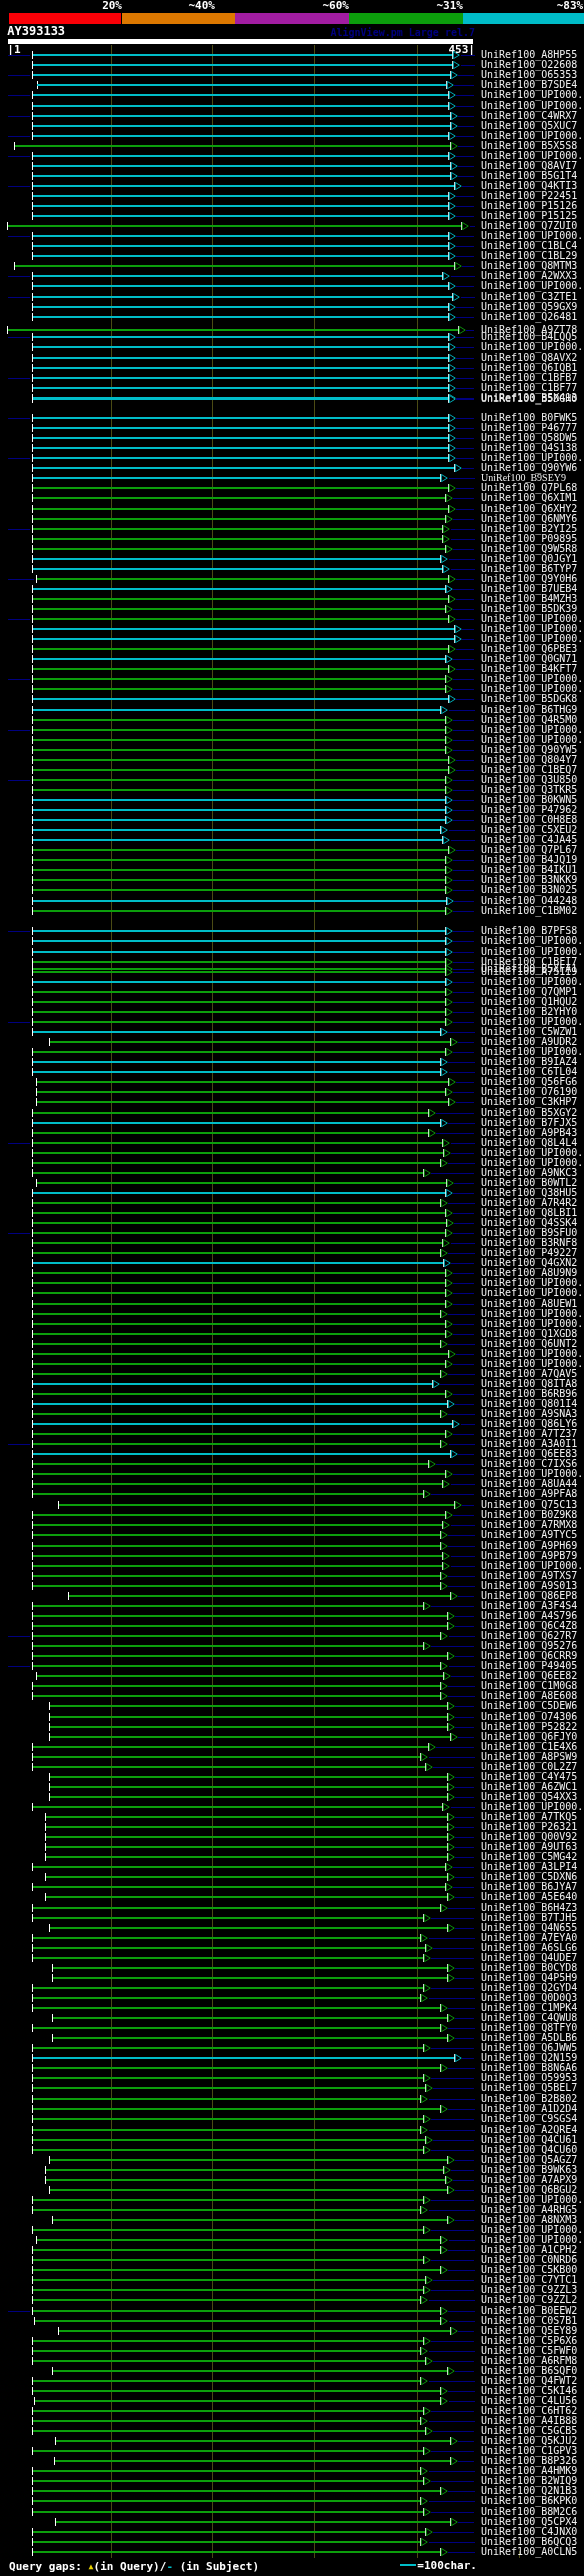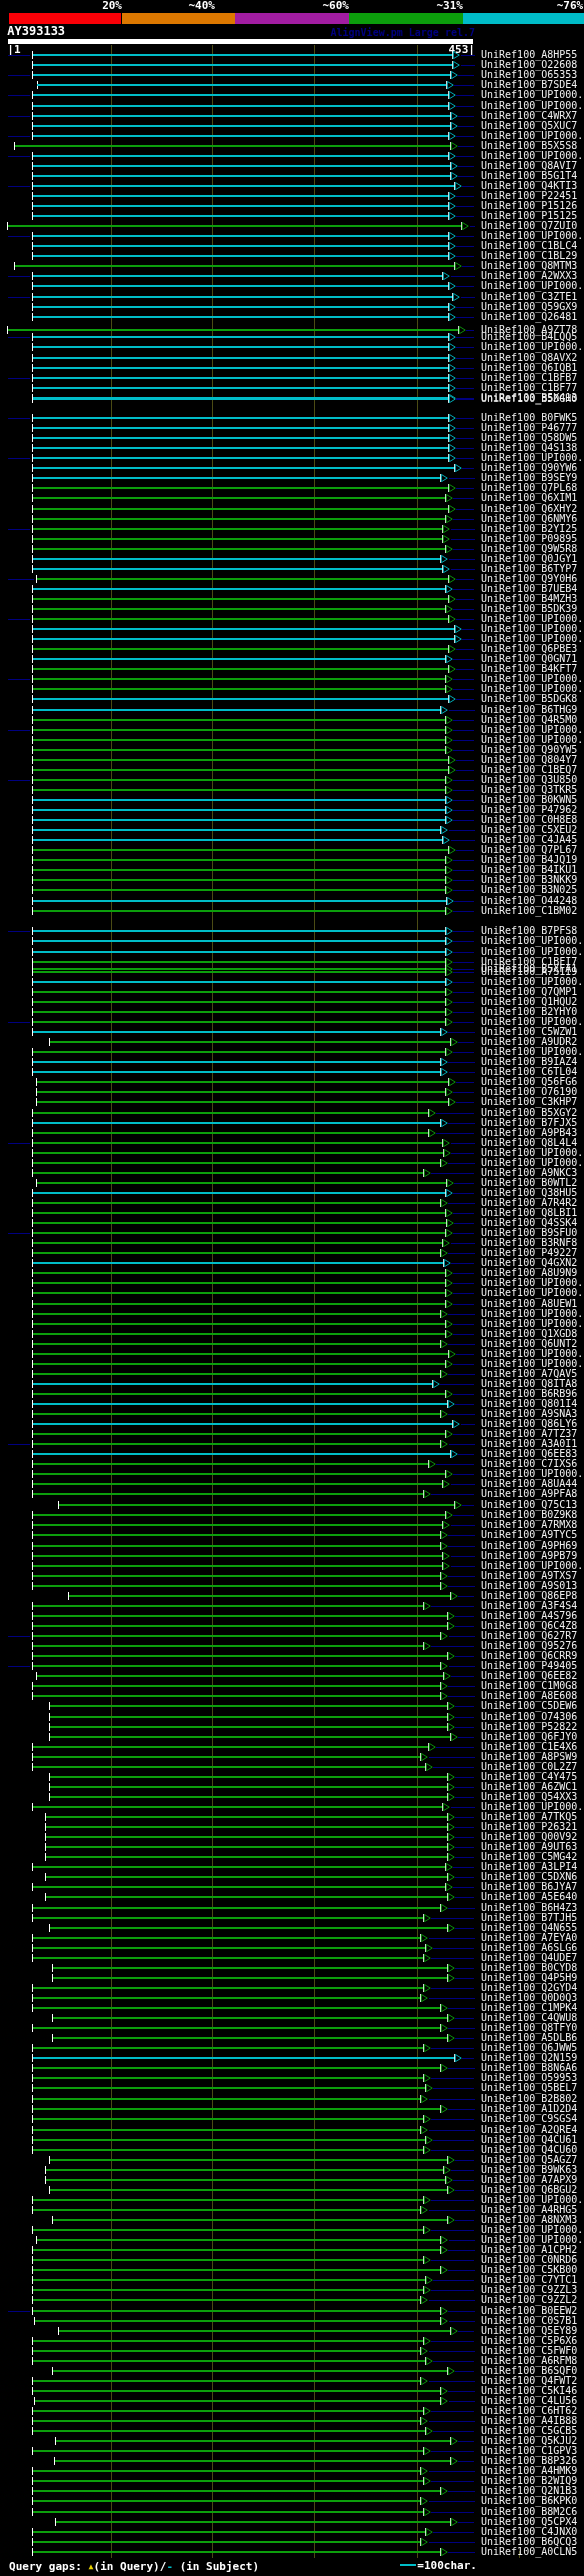--- a/index.html
+++ b/index.html
@@ -31,21 +31,21 @@
 </style>
 </head>
 <body>
 
 <div id="screen">
 
   <span class="slabel" style="right:463px">20%</span>
   <span class="slabel" style="right:370px">~40%</span>
   <span class="slabel" style="right:236px">~60%</span>
   <span class="slabel" style="right:122px">~31%</span>
-  <span class="slabel" style="right:1.8px">~76%</span>
+  <span class="slabel" style="right:1.8px">~83%</span>
   <div class="seg" style="left: 9.1px; width: 112px; background: rgb(251, 0, 7);"></div>
   <div class="seg" style="left: 122px; width: 113px; background: rgb(221, 120, 0);"></div>
   <div class="seg" style="left: 235px; width: 114px; background: rgb(162, 29, 162);"></div>
   <div class="seg" style="left: 349px; width: 114px; background: rgb(12, 158, 12);"></div>
   <div class="seg" style="left: 463px; width: 122px; background: rgb(0, 188, 200);"></div>
 
   <span id="query-id">AY393133</span>
   <span id="app-title">AlignView.pm Large rel.7</span>
 
   <div id="ruler-bar"></div>
@@ -491,21 +491,21 @@
       <div class="arow" style="top: 463px;">
         <div class="tick" style="left: 32px;"></div>
         <div class="bar" style="left: 33px; width: 422px; background: rgb(0, 188, 200);"></div>
         <svg width="8.2" height="8.2" class="arr" style="left: 454px;" viewBox="0 0 9 9">
           <line x1="0.5" y1="0" x2="0.5" y2="9" stroke="#fff"></line>
           <path d="M1.5,0.5 L8,4.5 L1.5,8.5 Z" fill="#000" stroke="#00bcc8"></path>
         </svg>
         <div class="tail" style="left: 462px; width: 12px;"></div>
         <span class="albl">UniRef100_Q90YW6</span>
       </div>
-      <div class="arow" style="top: 473px;">
+      <div class="arow" style="top: 473px; font-family: Liberation Serif, serif;">
         <div class="tick" style="left: 32px;"></div>
         <div class="bar" style="left: 33px; width: 408px; background: rgb(0, 188, 200);"></div>
         <svg width="8.2" height="8.2" class="arr" style="left: 440px;" viewBox="0 0 9 9">
           <line x1="0.5" y1="0" x2="0.5" y2="9" stroke="#fff"></line>
           <path d="M1.5,0.5 L8,4.5 L1.5,8.5 Z" fill="#000" stroke="#00bcc8"></path>
         </svg>
         <div class="tail" style="left: 449px; width: 25.6px;"></div>
         <span class="albl">UniRef100_B9SEY9</span>
       </div>
       <div class="arow" style="top: 483px;">

